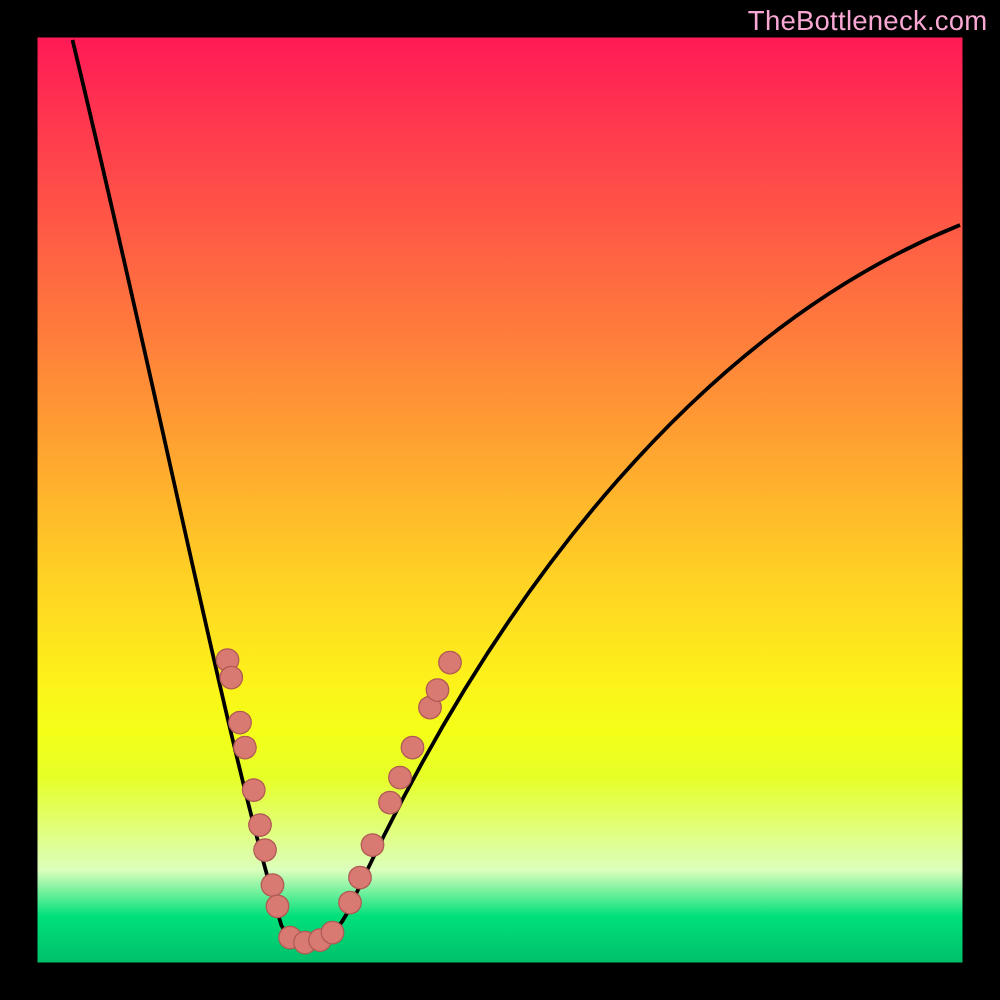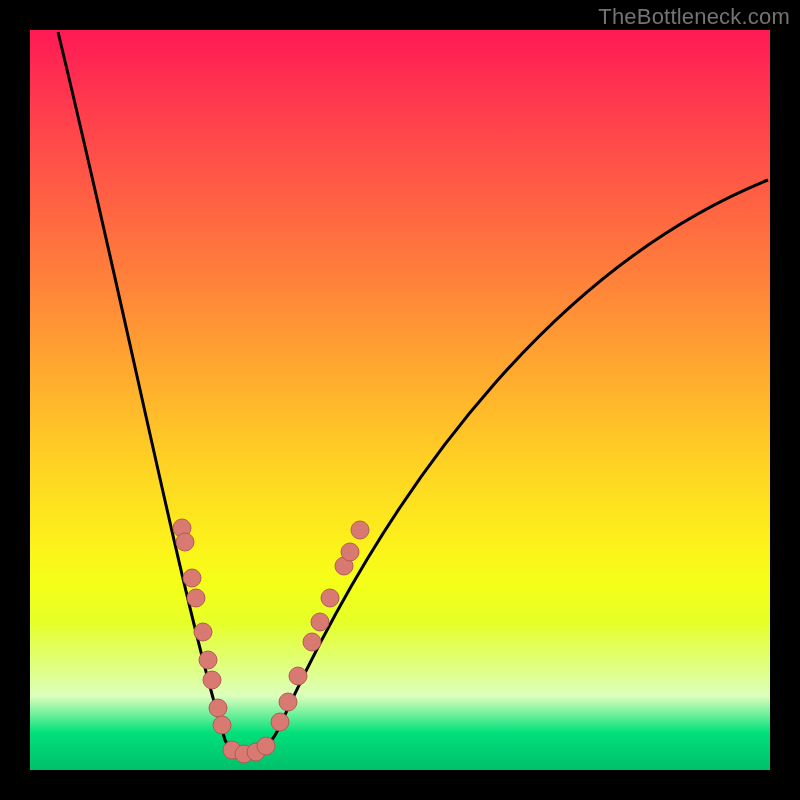--- a/index.html
+++ b/index.html
@@ -29,21 +29,21 @@
       #e6ff28 80%,
       #dcffbc 90%,
       #00e07a 95%,
       #00c06a 100%
     );
   }
   .watermark {
     position: absolute;
     top: 4px;
     right: 10px;
-    color: #737373;
+    color: #f9a8d4;
     font-size: 22px;
     font-weight: 500;
     letter-spacing: 0.2px;
     user-select: none;
   }
   svg.curves {
     position: absolute;
     left: 0;
     top: 0;
     width: 740px;

